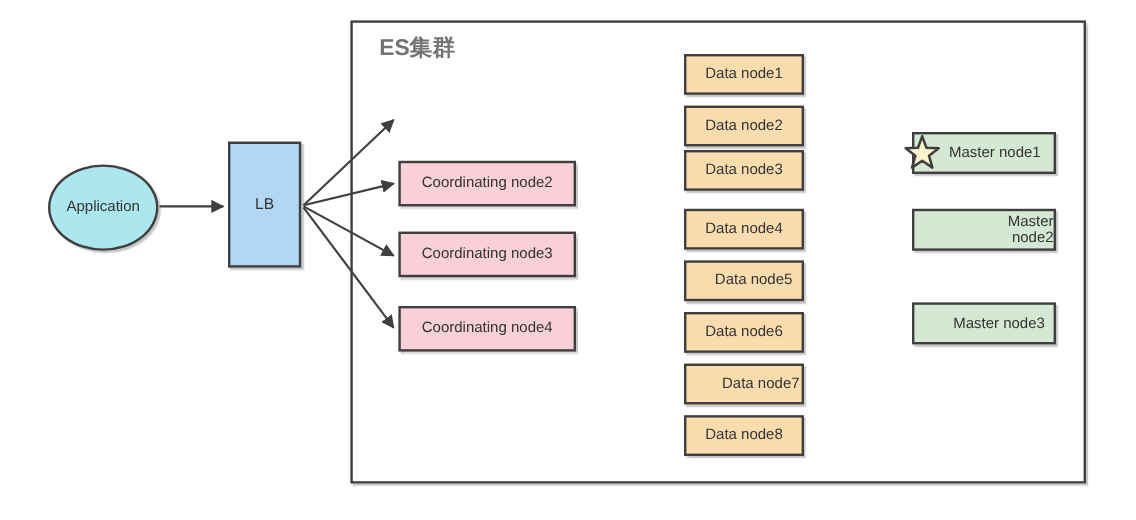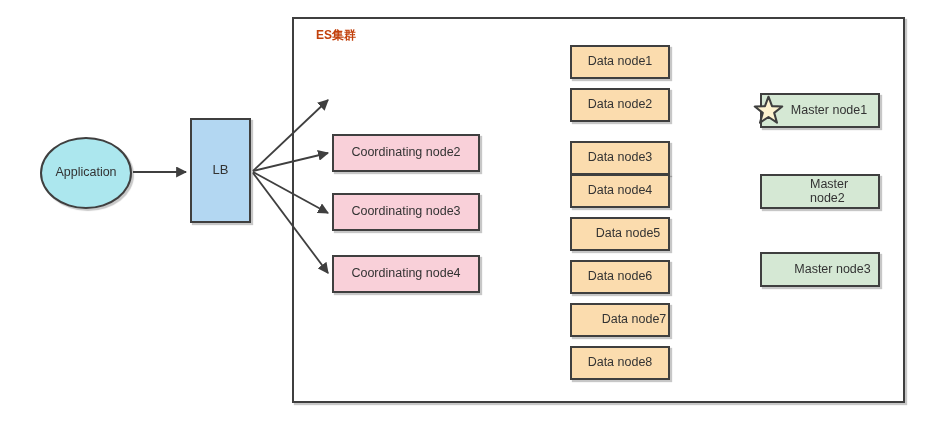--- a/index.html
+++ b/index.html
@@ -5,37 +5,37 @@
   html,body { margin:0; padding:0; background:#ffffff; }
   .canvas {
     position:relative; width:947px; height:433px; background:#ffffff;
     font-family:"Liberation Sans","DejaVu Sans",sans-serif;
     color:var(--text,#333333); overflow:hidden;
   }
   .shape {
     position:absolute; box-sizing:border-box;
     border:2px solid var(--border,#3f3f3f);
     display:flex; align-items:center; justify-content:center;
-    font-size:12.5px; line-height:1.1; text-align:left;
+    font-size:12.5px; line-height:1.1; text-align:right;
     box-shadow:2px 2px 1px rgba(0,0,0,0.22);
     z-index:2;
   }
   .ellipse   { border-radius:50%; background:var(--application-fill,#ace7ee); }
   .lb        { background:var(--lb-fill,#b3d7f2); font-size:13px; }
   .coord     { background:var(--coordinating-fill,#f9d0d9); left:332px; width:148px; height:38px; }
   .datanode  { background:var(--data-fill,#fbdcae); left:570px; width:100px; height:34px; }
   .master    { background:var(--master-fill,#d5e8d4); left:760px; width:120px; height:35px; }
   .es-container {
     position:absolute; left:292px; top:17px; width:613px; height:386px;
     box-sizing:border-box; border:2px solid var(--border,#3f3f3f);
     background:transparent; box-shadow:2px 2px 1px rgba(0,0,0,0.22); z-index:1;
   }
   .es-label {
     position:absolute; left:22px; top:8px;
-    font-weight:bold; font-size:12px; color:#c2410c; white-space:nowrap;
+    font-weight:bold; font-size:19px; color:#737373; white-space:nowrap;
   }
   svg.connectors {
     position:absolute; left:0; top:0; width:947px; height:433px;
     z-index:3; pointer-events:none;
   }
   svg.connectors line { stroke:var(--border,#3f3f3f); stroke-width:1.8; }
   .star-wrap {
     position:absolute; left:-9px; top:50%; transform:translateY(-50%);
     width:31px; height:31px; z-index:4;
   }
@@ -52,28 +52,28 @@
   <div class="shape lb" style="left:190px; top:118px; width:61px; height:105px;">LB</div>
 
   <div class="shape ellipse" style="left:40px; top:137px; width:92px; height:72px;">Application</div>
 
   <div class="shape coord" style="top:134px;">Coordinating node2</div>
   <div class="shape coord" style="top:193px;">Coordinating node3</div>
   <div class="shape coord" style="top:255px;">Coordinating node4</div>
 
   <div class="shape datanode" style="top:45px;">Data node1</div>
   <div class="shape datanode" style="top:88px;">Data node2</div>
-  <div class="shape datanode" style="top:125px;margin-top:16px;">Data node3</div>
+  <div class="shape datanode" style="top:125px;">Data node3</div>
   <div class="shape datanode" style="top:174px;">Data node4</div>
   <div class="shape datanode" style="top:217px;padding-left:16px;">Data node5</div>
   <div class="shape datanode" style="top:260px;">Data node6</div>
   <div class="shape datanode" style="top:303px;padding-left:28px;">Data node7</div>
   <div class="shape datanode" style="top:346px;">Data node8</div>
 
-  <div class="shape master" style="top:93px;padding-left:18px;">
+  <div class="shape master" style="top:110px;padding-left:18px;">
     <span class="star-wrap">
       <svg width="31" height="31" viewBox="0 0 30 30">
         <polygon points="15,1 18.41,10.31 28.31,10.67 20.52,16.79 23.23,26.33 15,20.8 6.77,26.33 9.48,16.79 1.69,10.67 11.59,10.31" fill="var(--star-fill,#fdf3cf)" stroke="var(--border,#3f3f3f)" stroke-width="2" stroke-linejoin="round"></polygon>
       </svg>
     </span>
     <span>Master node1</span>
   </div>
   <div class="shape master" style="top:174px;padding-left:48px;">Master node2</div>
   <div class="shape master" style="top:252px;padding-left:25px;">Master node3</div>
 

